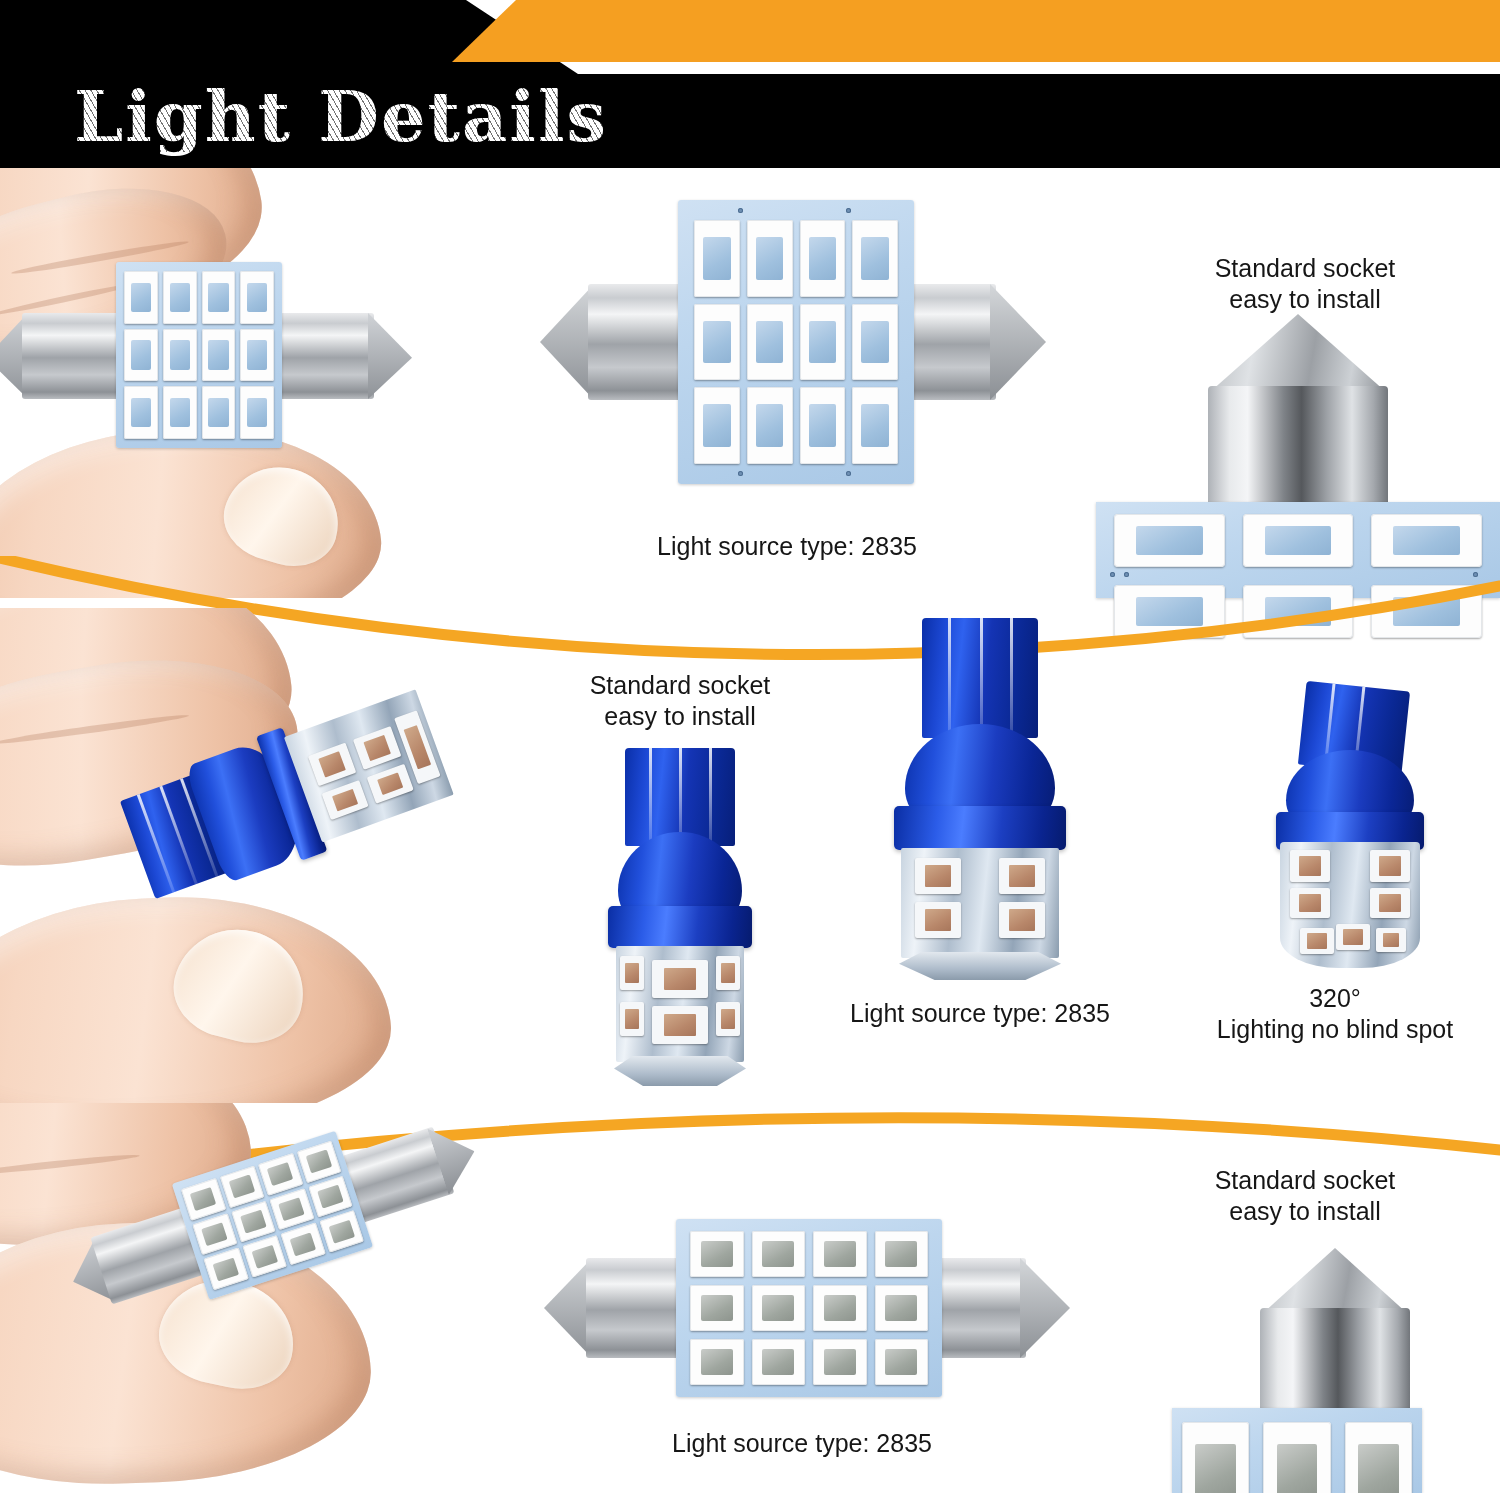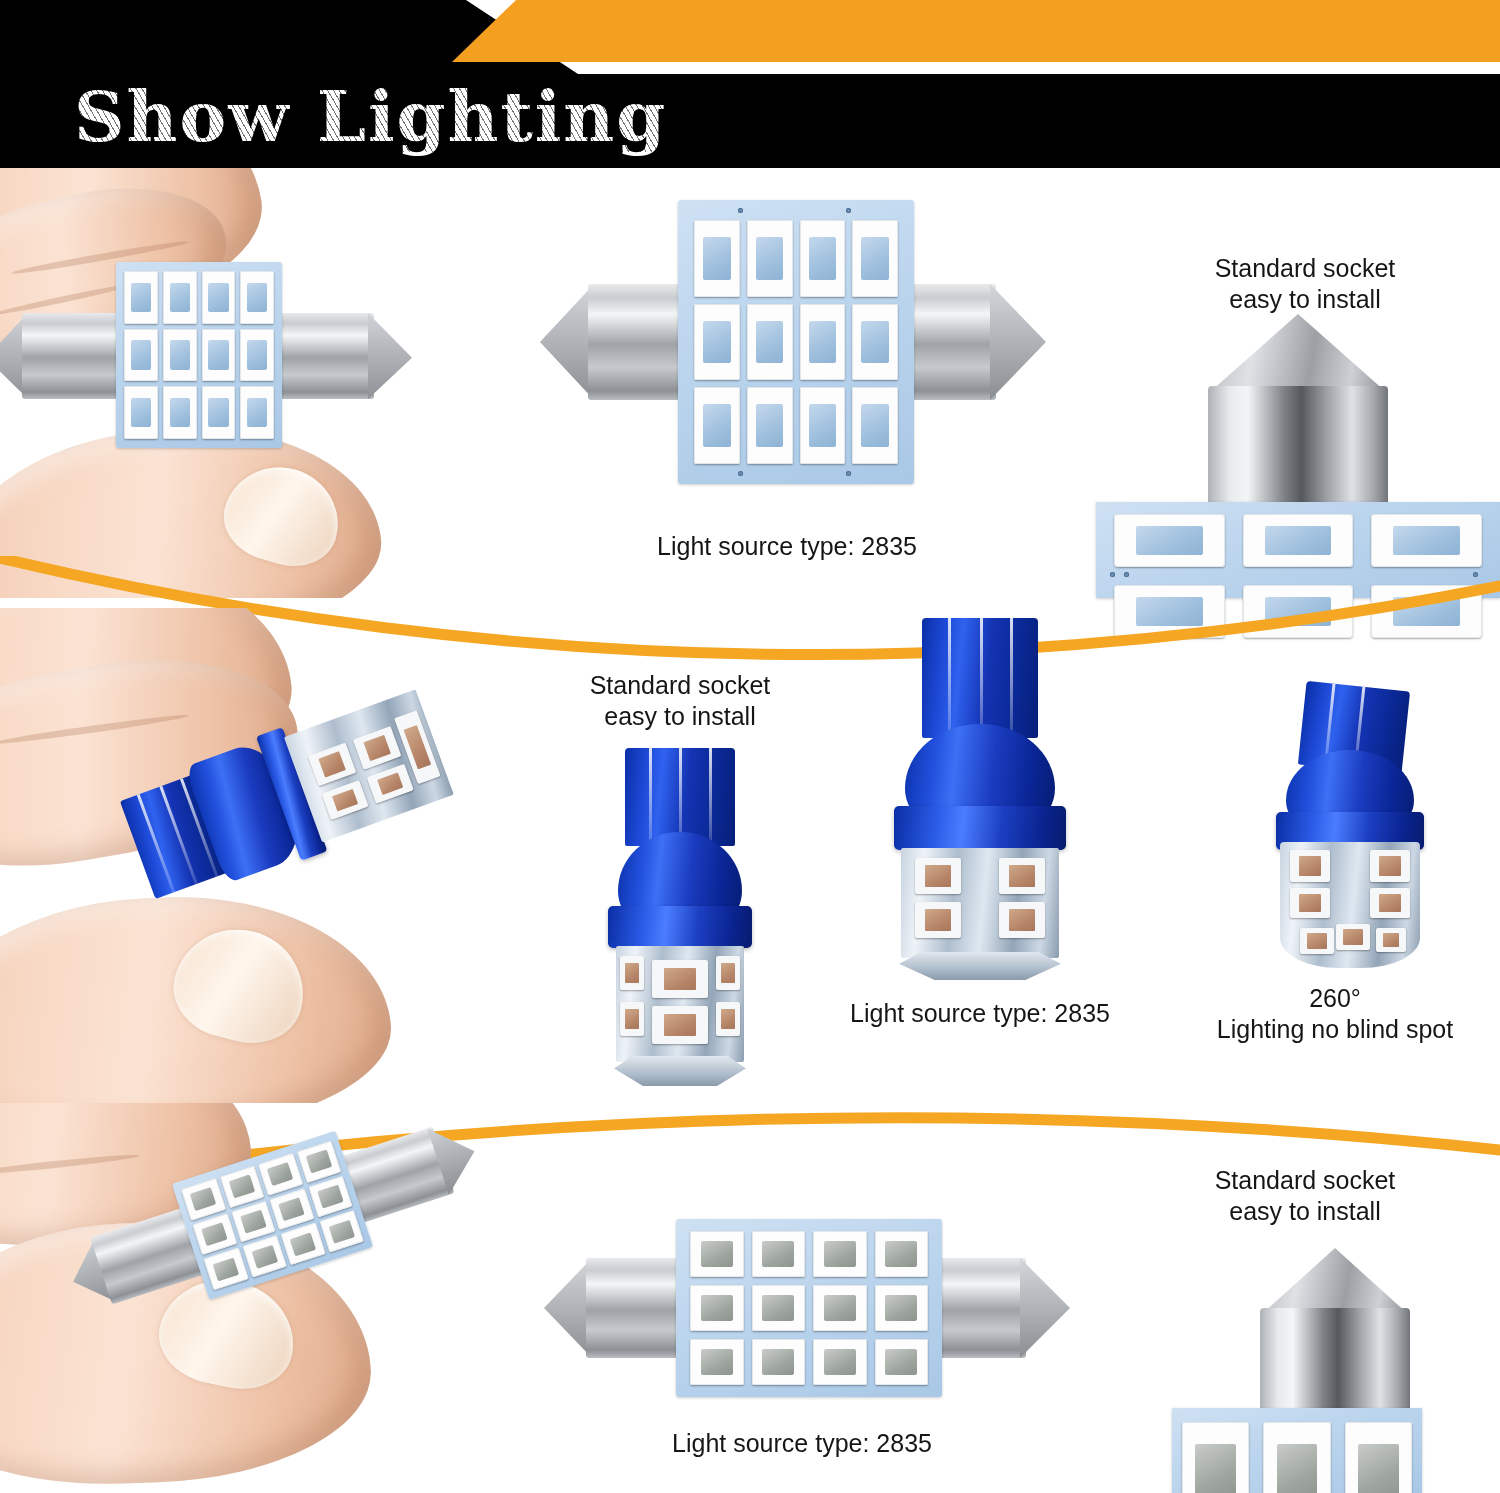--- a/index.html
+++ b/index.html
@@ -102,21 +102,21 @@
      background:linear-gradient(90deg,#aeb2b7 0%,#e8eaec 12%,#f4f5f7 22%,#7f8388 42%,#55585c 52%,#9da1a6 66%,#dfe2e5 80%,#a4a8ad 92%,#72767b 100%);
      border-radius:4px 4px 6px 6px;}
 </style>
 </head>
 <body>
 
 <div class="banner">
   <div class="banner-black"></div>
   <div class="banner-orange"></div>
   <div class="banner-title">
-    <span class="hatch">Show Lighting</span>
+    <span class="hatch">Light Details</span>
   </div>
 </div>
 
 <div class="section" id="section-1">
 
   <div class="photo hand" style="left:-30px;top:0px;width:470px;height:430px;">
 
     <div class="finger" style="left:-40px;top:-70px;width:330px;height:210px;transform:rotate(-8deg);"></div>
     <div class="finger" style="left:-60px;top:30px;width:320px;height:150px;transform:rotate(-14deg);border-radius:50%/55%;"></div>
     <div class="crease" style="left:40px;top:86px;width:180px;height:7px;transform:rotate(-10deg);"></div>
@@ -299,21 +299,21 @@
       <div class="t10-sled" style="left:10px;top:8px;width:40px;height:32px;"></div>
       <div class="t10-sled" style="right:10px;top:8px;width:40px;height:32px;"></div>
       <div class="t10-sled" style="left:10px;top:46px;width:40px;height:30px;"></div>
       <div class="t10-sled" style="right:10px;top:46px;width:40px;height:30px;"></div>
       <div class="t10-sled" style="left:20px;top:86px;width:34px;height:26px;"></div>
       <div class="t10-sled" style="left:56px;top:82px;width:34px;height:26px;"></div>
       <div class="t10-sled" style="right:14px;top:86px;width:30px;height:24px;"></div>
     </div>
   </div>
 
-  <div class="caption" style="left:1170px;top:375px;width:330px;">260°
+  <div class="caption" style="left:1170px;top:375px;width:330px;">320°
 Lighting no blind spot</div>
 </div>
 
 <div class="divider" style="top:1060px;height:130px;">
   <svg width="1500" height="130" viewBox="0 0 1500 130" aria-hidden="true">
     <path d="M 0 128 Q 760 10 1500 90" fill="none" stroke="#F5A623" stroke-width="11" stroke-linecap="round"></path>
   </svg>
 </div>
 
 <div class="section" id="section-3">

